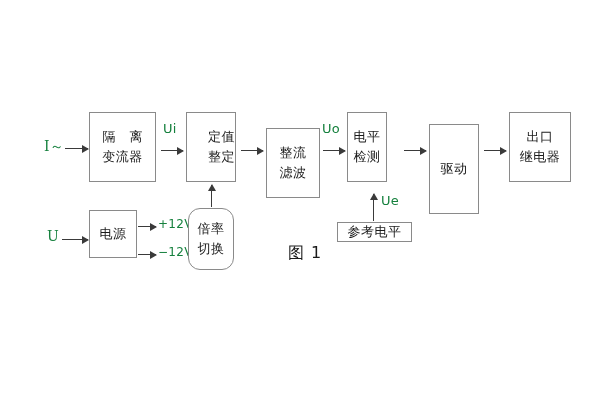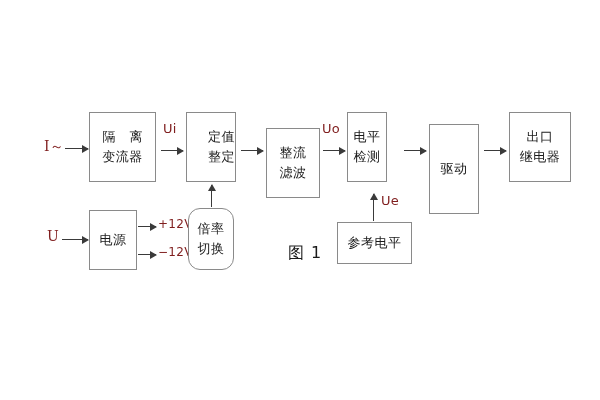--- a/index.html
+++ b/index.html
@@ -41,21 +41,21 @@
     white-space: nowrap;
   }
   .box.wide-space .ln.spaced {
     letter-spacing: 5px;
     text-indent: 5px;
   }
   .lbl {
     position: absolute;
     font-size: 13px;
     white-space: nowrap;
-    color: #7f1d1d;
+    color: #15803d;
     letter-spacing: 0.3px;
   }
   .lbl.serif {
     font-family: "DejaVu Serif", "Liberation Serif", serif;
     font-size: 14px;
   }
   
   .harrow {
     position: absolute;
     height: 1px;
@@ -140,38 +140,38 @@
 
   <div class="box" style="left:509px; top:112px; width:62px; height:70px;">
     <span class="ln">出口</span>
     <span class="ln">继电器</span>
   </div>
 
   <div class="lbl serif" style="left:47px; top:228px;">U</div>
 
   <div class="harrow" style="left:62px; top:239px; width:26px;"></div>
 
-  <div class="box" style="left:89px; top:210px; width:48px; height:60px;">
+  <div class="box" style="left:89px; top:210px; width:48px; height:48px;">
     <span class="ln">电源</span>
   </div>
 
   <div class="harrow" style="left:138px; top:226px; width:18px;"></div>
   <div class="lbl" style="left:158px; top:217px; font-size:12px;">+12V</div>
 
   <div class="harrow" style="left:138px; top:254px; width:18px;"></div>
   <div class="lbl" style="left:158px; top:245px; font-size:12px;">−12V</div>
 
   <div class="box" style="left:188px; top:208px; width:46px; height:62px;border-radius:12px;">
     <span class="ln">倍率</span>
     <span class="ln">切换</span>
   </div>
 
   <div class="varrow-up" style="left:211px; top:185px; height:22px;"></div>
 
-  <div class="box" style="left:337px; top:222px; width:75px; height:42px;">
+  <div class="box" style="left:337px; top:222px; width:75px; height:20px;">
     <span class="ln">参考电平</span>
   </div>
 
   <div class="varrow-up" style="left:373px; top:194px; height:27px;"></div>
   <div class="lbl" style="left:381px; top:193px;">Ue</div>
 
   <div class="caption" style="left:288px; top:243px;">图 1</div>
 
 </div>
 

